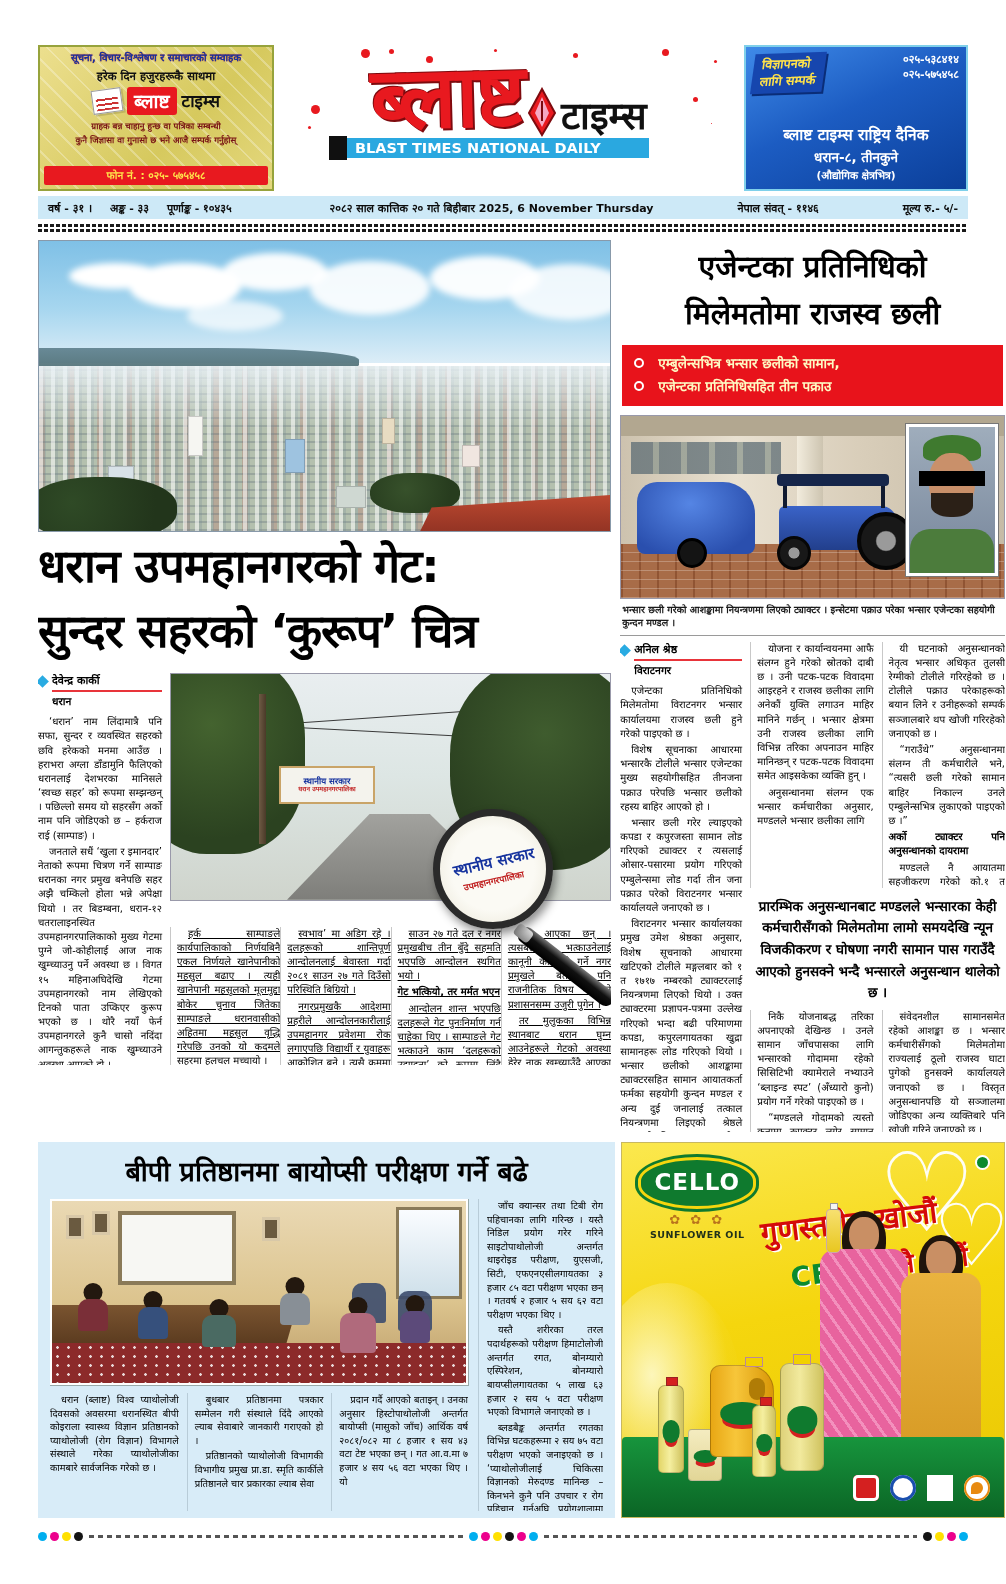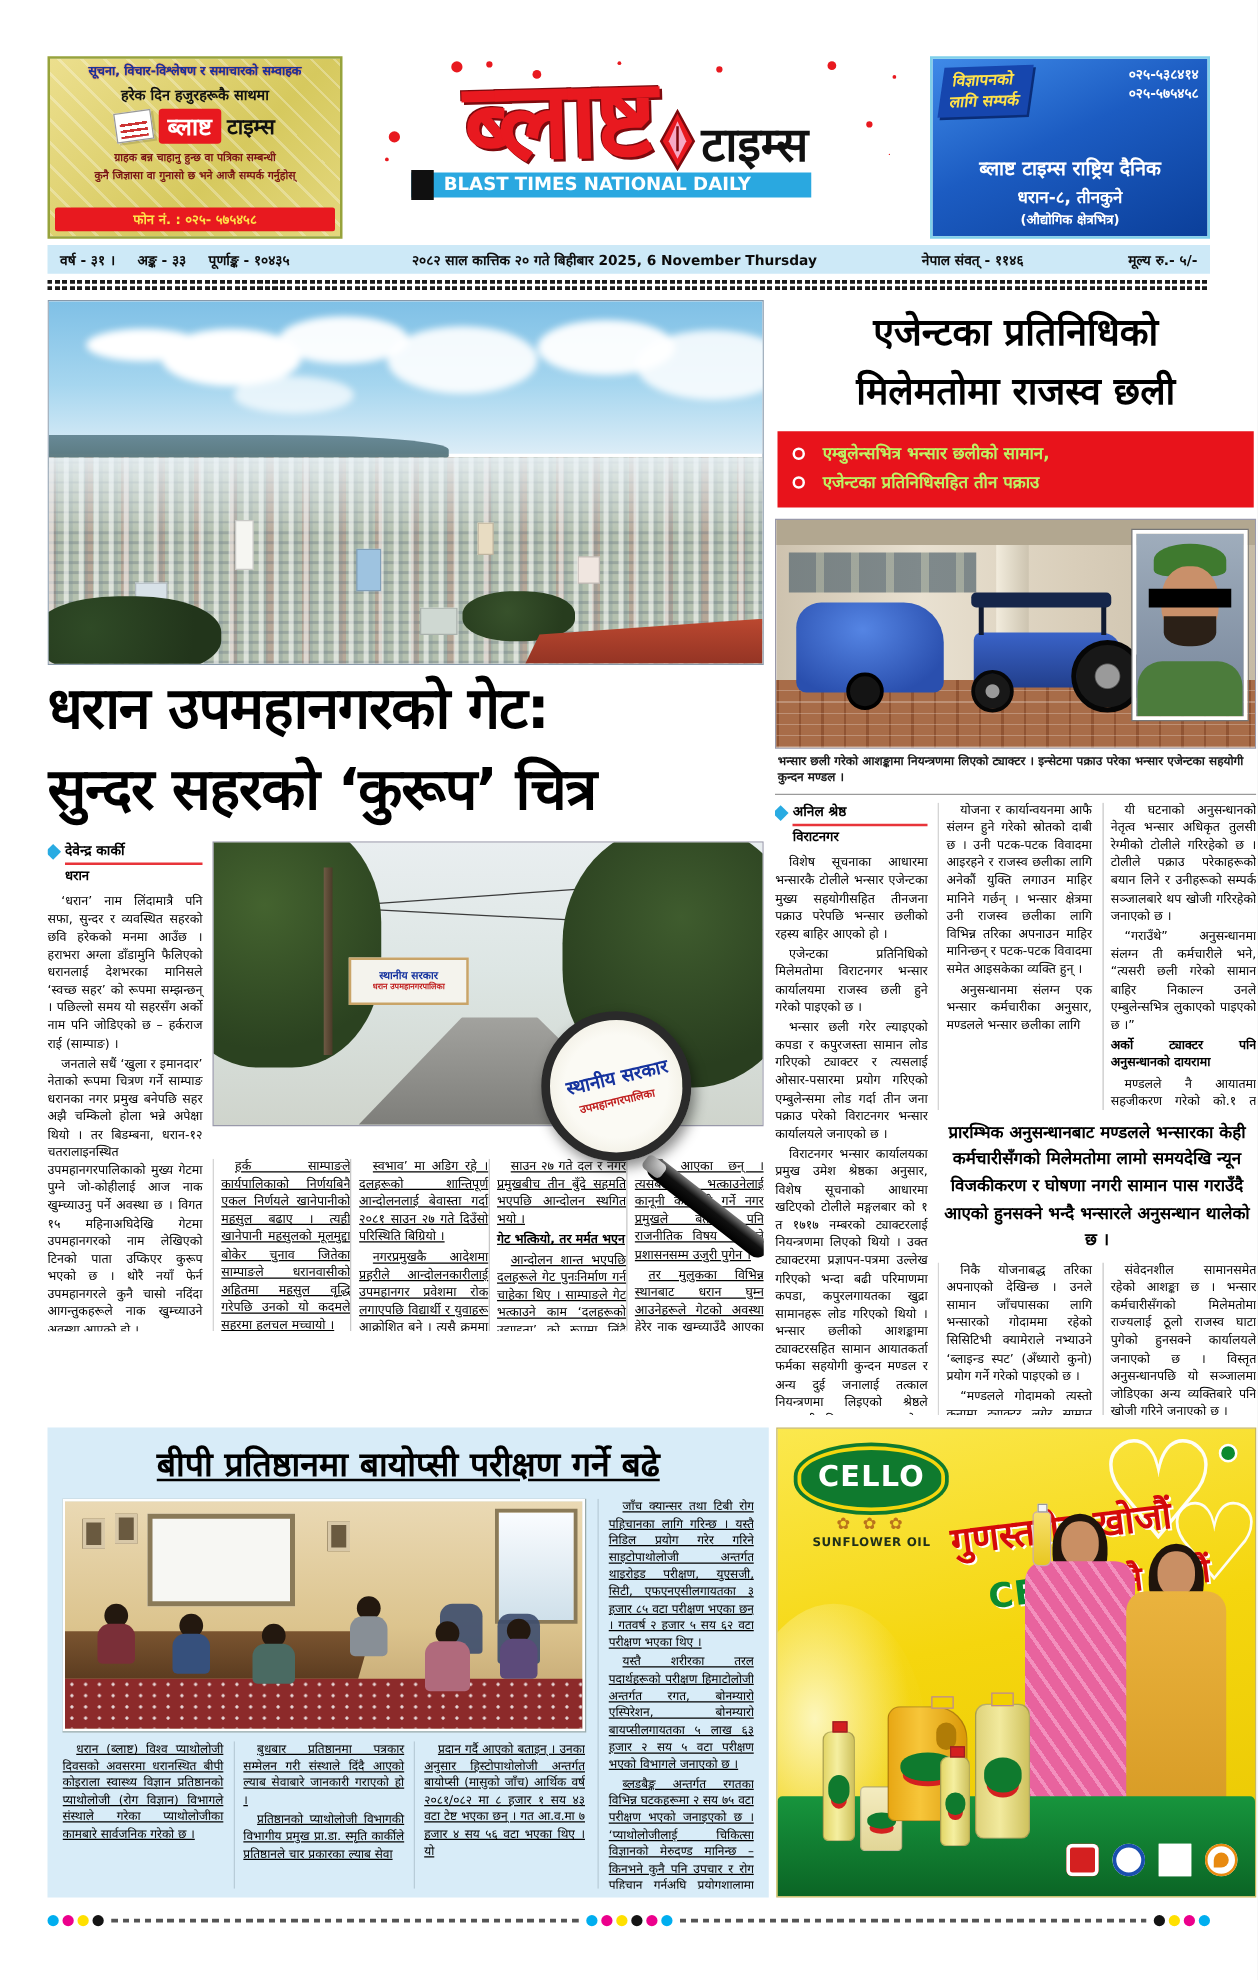--- a/index.html
+++ b/index.html
@@ -107,21 +107,21 @@
   .sp-sign-t2 { color:#c02020; font-weight:700; font-size:6.4px; }
   .mag-circle { position:absolute; right:58px; bottom:-28px; width:120px; height:120px; border-radius:50%; border:7px solid #2a2a2a; background:radial-gradient(#fbfaf4 55%,#e8e4d4); box-shadow:3px 5px 10px rgba(0,0,0,.45); display:flex; flex-direction:column; align-items:center; justify-content:center; z-index:4; }
   .mag-t1 { color:#16339e; font-weight:900; font-size:15px; transform:rotate(-13deg); }
   .mag-t2 { color:#c02020; font-weight:800; font-size:9px; transform:rotate(-13deg); margin-top:3px; }
   .mag-handle { position:absolute; right:-14px; bottom:-74px; width:118px; height:17px; border-radius:9px; background:linear-gradient(#777,#111 45%,#000); transform:rotate(38deg); z-index:3; }
   .mag-ferrule { position:absolute; left:-4px; top:2px; width:18px; height:13px; background:linear-gradient(#ddd,#888); border-radius:4px; }
 
   
   .customs-headline { font-size:30px; font-weight:800; text-align:center; line-height:1.55; color:#000; margin:4px 0 8px; }
   .red-box { background:#e8131b; padding:7px 12px 8px; margin:0 2px 9px; }
-  .rb-item { display:flex; gap:14px; color:#bef264; font-weight:800; font-size:13.5px; line-height:1.7; }
+  .rb-item { display:flex; gap:14px; color:#fef9c3; font-weight:800; font-size:13.5px; line-height:1.7; }
   .rb-dot { width:10px; height:10px; border:2px solid #fff; border-radius:50%; margin-top:6px; flex:none; }
   .tractor-photo { position:relative; height:184px; overflow:hidden; border:1px solid #99a; }
   .tp-wall { position:absolute; inset:0; background:linear-gradient(90deg,#cdc2ae 0%,#e9e1d1 30%,#d9ceba 62%,#c6bba6 100%); }
   .tp-roof { position:absolute; top:0; left:0; right:0; height:20px; background:#b2a790; }
   .tp-windows { position:absolute; top:26px; left:10px; width:150px; height:32px; background:repeating-linear-gradient(90deg,#5c6c74 0 22px,#8d988f 22px 28px); opacity:.75; }
   .tp-pillar { position:absolute; left:176px; top:20px; width:26px; height:110px; background:linear-gradient(90deg,#f2ecdd,#cdc4b0); }
   .tp-ground { position:absolute; bottom:0; left:0; right:0; height:54px; background-color:#a86c48;
     background-image:repeating-linear-gradient(0deg,rgba(255,255,255,.25) 0 1px,transparent 1px 9px),repeating-linear-gradient(90deg,rgba(120,60,30,.5) 0 2px,transparent 2px 18px); }
   .tp-trailer { position:absolute; left:16px; bottom:44px; width:118px; height:72px; background:radial-gradient(ellipse at 45% 30%,#5585e4,#2a4fae 78%); border-radius:20px 32px 8px 8px; }
   .tp-trwheel { position:absolute; left:56px; bottom:30px; width:30px; height:30px; border-radius:50%; background:#141414; border:3px solid #000; }
@@ -143,21 +143,21 @@
   .c-col1 { width:122px; flex:none; font-size:10px; line-height:1.42; text-align:justify; }
   .c-col23 { flex:1; display:flex; flex-direction:column; overflow:hidden; }
   .c-row { display:flex; gap:8px; }
   .c-row-top { height:246px; overflow:hidden; }
   .c-row-bot { flex:1; overflow:hidden; }
   .c-col { flex:1; border-left:1px solid #c8c8c8; padding-left:6px; font-size:10px; line-height:1.42; text-align:justify; }
   .pullquote { font-size:13.5px; font-weight:800; text-align:center; line-height:1.6; padding:8px 2px 6px; color:#000; }
 
   
   .bottom-row { display:flex; gap:6px; margin:10px 1px 0 38px; height:376px; }
-  .biopsy-box { width:579px; background:#d8ecf8; padding:8px 12px 10px;text-decoration:underline; }
+  .biopsy-box { width:579px; background:#d8ecf8; padding:8px 12px 10px; }
   .biopsy-headline { text-align:center; font-size:27px; font-weight:800; color:#000; margin:2px 0 10px; }
   .b-main { display:flex; gap:10px; height:312px; overflow:hidden; }
   .b-left { width:418px; flex:none; display:flex; flex-direction:column; }
   .meeting-photo { position:relative; height:186px; border:2px solid #fff; outline:1px solid #9aa; overflow:hidden; background:linear-gradient(#ead9b4 0%,#dcc48e 55%,#bb9c68 100%); }
   .mp-screen { position:absolute; left:66px; top:10px; width:118px; height:74px; background:#f7f7f3; border:4px solid #8a7a58; }
   .mp-window { position:absolute; right:4px; top:6px; width:66px; height:92px; background:linear-gradient(#fafcff,#cfe0ea); border:3px solid #8a7a58; }
   .mp-frame { position:absolute; width:18px; height:24px; background:#6a5a40; box-shadow:inset 0 0 0 3px #d8c8a8; }
   .mp-frame.f1 { left:14px; top:14px; } .mp-frame.f2 { left:40px; top:10px; } .mp-frame.f3 { left:210px; top:16px; }
   .mp-table { position:absolute; left:-10px; bottom:40px; width:250px; height:38px; background:linear-gradient(#7a5430,#5c3c20); transform:skewX(-16deg); }
   .mp-carpet { position:absolute; left:0; right:0; bottom:0; height:40px; background-color:#8c2a2a; background-image:radial-gradient(circle,#e8d8d8 1px,transparent 1.6px); background-size:11px 9px; }
@@ -419,22 +419,22 @@
       <div class="customs-body bodytext">
         <div class="c-col1">
           <div class="byline-block">
             <span class="diamond"></span>
             <div style="flex:1">
               <div class="b-name">अनिल श्रेष्ठ</div>
               <div class="b-rule"></div>
               <div class="b-place">विराटनगर</div>
             </div>
           </div>
+          <p>एजेन्टका प्रतिनिधिको मिलेमतोमा विराटनगर भन्सार कार्यालयमा राजस्व छली हुने गरेको पाइएको छ ।</p>
           <p>विशेष सूचनाका आधारमा भन्सारकै टोलीले भन्सार एजेन्टका मुख्य सहयोगीसहित तीनजना पक्राउ परेपछि भन्सार छलीको रहस्य बाहिर आएको हो ।</p>
-          <p>एजेन्टका प्रतिनिधिको मिलेमतोमा विराटनगर भन्सार कार्यालयमा राजस्व छली हुने गरेको पाइएको छ ।</p>
           <p>भन्सार छली गरेर ल्याइएको कपडा र कपुरजस्ता सामान लोड गरिएको ट्याक्टर र त्यसलाई ओसार-पसारमा प्रयोग गरिएको एम्बुलेन्समा लोड गर्दा तीन जना पक्राउ परेको विराटनगर भन्सार कार्यालयले जनाएको छ ।</p>
           <p>विराटनगर भन्सार कार्यालयका प्रमुख उमेश श्रेष्ठका अनुसार, विशेष सूचनाको आधारमा खटिएको टोलीले मङ्गलबार को १ त १७१७ नम्बरको ट्याक्टरलाई नियन्त्रणमा लिएको थियो । उक्त ट्याक्टरमा प्रज्ञापन-पत्रमा उल्लेख गरिएको भन्दा बढी परिमाणमा कपडा, कपुरलगायतका खुद्रा सामानहरू लोड गरिएको थियो । भन्सार छलीको आशङ्कामा ट्याक्टरसहित सामान आयातकर्ता फर्मका सहयोगी कुन्दन मण्डल र अन्य दुई जनालाई तत्काल नियन्त्रणमा लिइएको श्रेष्ठले जानकारी दिए । पक्राउ परेका मण्डल भन्सार एजेन्ट सौगात पोखरेलका मुख्य सहयोगी भए पनि सम्पूर्ण अवैध कामको</p>
         </div>
         <div class="c-col23">
           <div class="c-row c-row-top">
             <div class="c-col">
               <p>योजना र कार्यान्वयनमा आफै संलग्न हुने गरेको स्रोतको दाबी छ । उनी पटक-पटक विवादमा आइरहने र राजस्व छलीका लागि अनेकौं युक्ति लगाउन माहिर मानिने गर्छन् । भन्सार क्षेत्रमा उनी राजस्व छलीका लागि विभिन्न तरिका अपनाउन माहिर मानिन्छन् र पटक-पटक विवादमा समेत आइसकेका व्यक्ति हुन् ।</p>
               <p>अनुसन्धानमा संलग्न एक भन्सार कर्मचारीका अनुसार, मण्डलले भन्सार छलीका लागि</p>
             </div>
             <div class="c-col">

